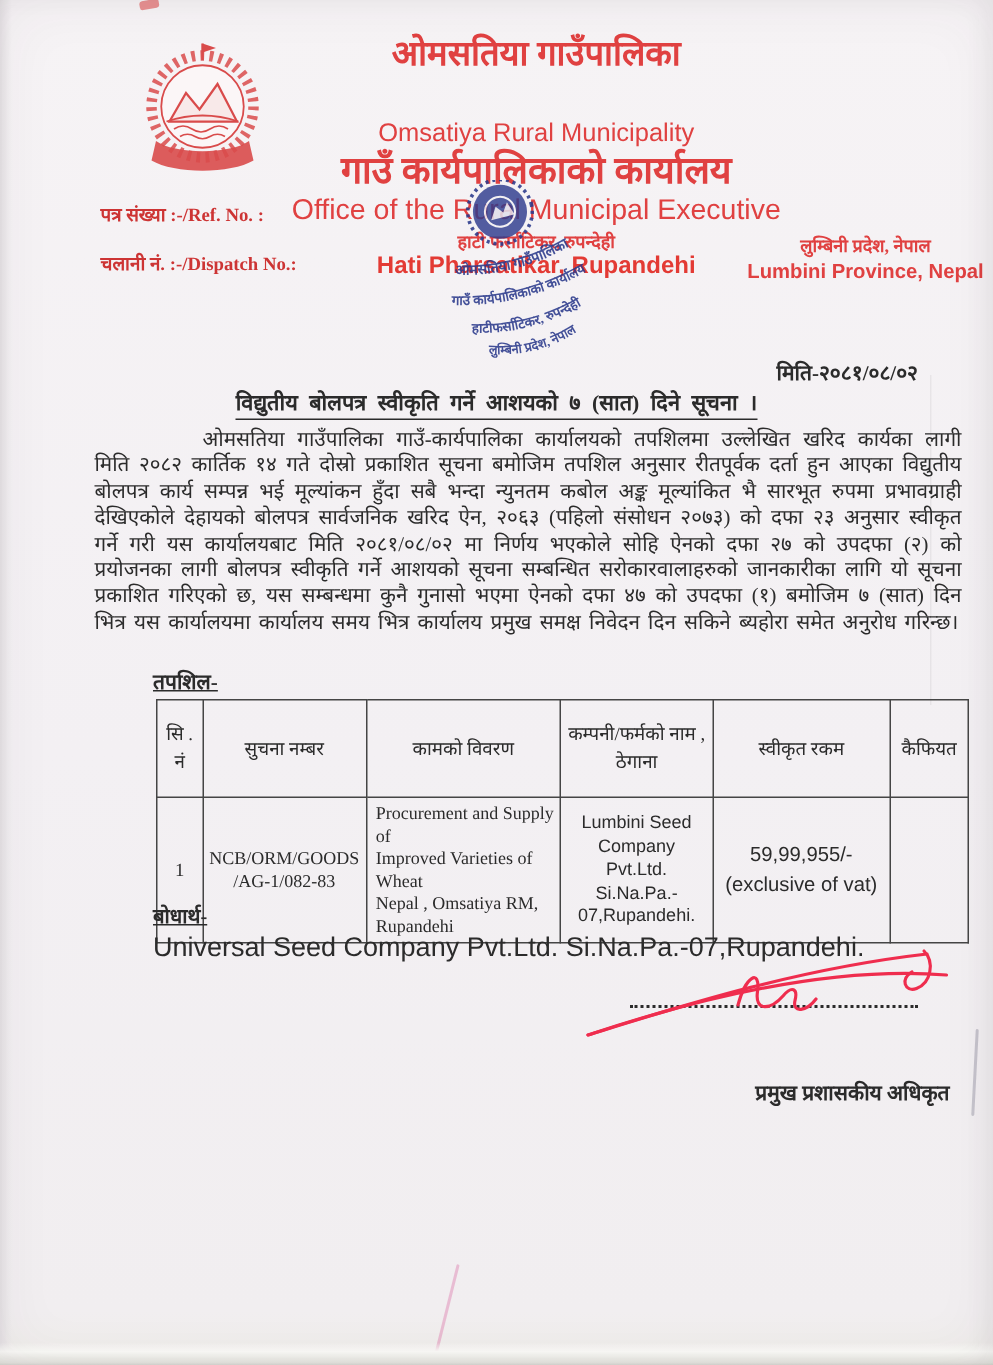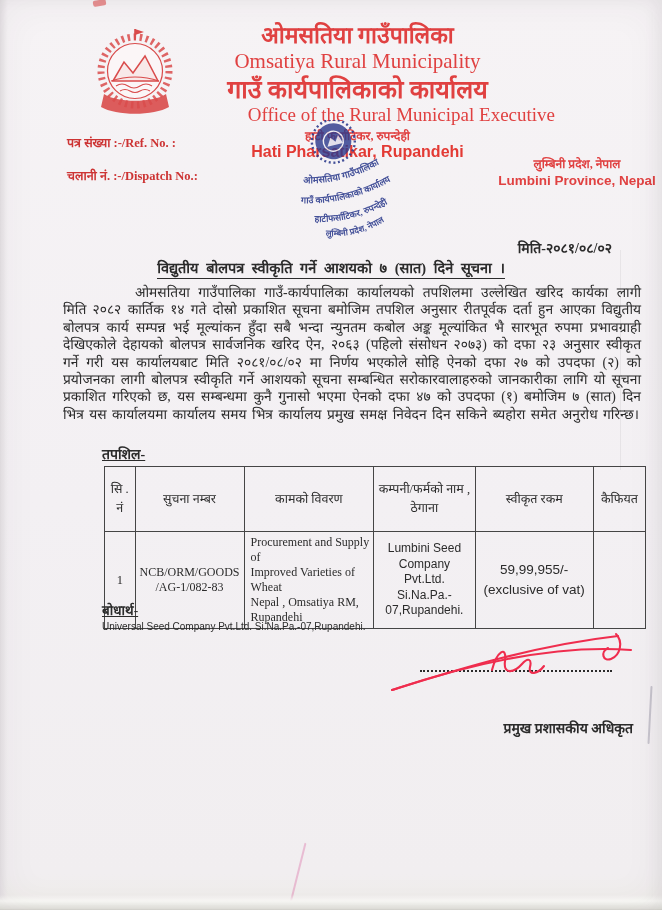--- a/index.html
+++ b/index.html
@@ -20,23 +20,23 @@
     background:rgba(214,84,148,.32);transform:rotate(14deg);border-radius:2px;}
   .red-topmark{position:absolute;left:93px;top:0;width:13px;height:6px;
     background:rgba(221,62,62,.55);transform:rotate(-10deg);border-radius:2px;}
   .grey-squiggle{position:absolute;left:649px;top:686px;width:2px;height:58px;
     background:rgba(88,88,110,.28);transform:rotate(3deg);border-radius:2px;}
 
   
   .logo{position:absolute;left:90px;top:26px;}
   .head{position:absolute;left:160px;top:22px;width:395px;text-align:center;color:#e04141;}
   .np1{font-size:23px;font-weight:bold;line-height:1.2;}
-  .en1{font-size:21px;line-height:1.1;font-family:Liberation Serif, serif;}
+  .en1{font-size:17px;line-height:1.1;font-family:Liberation Sans, sans-serif;margin-top:30px;}
   .np2{font-size:25px;font-weight:bold;line-height:1.25;margin-top:1px;}
-  .en2{font-size:19px;line-height:1.1;font-family:Liberation Serif, serif;text-align:right;}
+  .en2{font-size:19px;line-height:1.1;font-family:Liberation Sans, sans-serif;}
   .np3{font-size:12px;line-height:1.2;margin-top:3px;font-weight:bold;}
   .en3{font-size:16px;font-weight:bold;line-height:1.15;font-family:"Liberation Sans",sans-serif;color:#e33a34;}
   .ref{position:absolute;left:67px;top:134px;font-size:12.5px;font-weight:bold;color:#cd3434;}
   .dispatch{position:absolute;left:67px;top:167px;font-size:12.5px;font-weight:bold;color:#cd3434;}
   .province{position:absolute;left:498px;top:157px;width:158px;text-align:center;color:#e04141;}
   .prov-np{font-size:12px;font-weight:bold;line-height:1.3;}
   .prov-en{font-size:13.5px;font-weight:bold;font-family:"Liberation Sans",sans-serif;line-height:1.25;}
   .stamp{position:absolute;left:258px;top:120px;opacity:.88;}
 
   
@@ -63,21 +63,21 @@
   .col-remarks{width:46px;}
   .th-sn{line-height:1.6;padding:2px 1px;word-break:break-word;}
   td.cell-work{text-align:left;padding-left:6px;font-size:12px;}
   .cell-notice{font-size:12px;}
   .cell-company{font-family:"Liberation Sans",sans-serif;font-size:12px;line-height:1.3;}
   .cell-amount{font-family:"Liberation Sans",sans-serif;font-size:13.5px;line-height:1.45;}
   .cl{display:block;}
 
   
   .bodhartha{position:absolute;left:102px;top:601px;font-size:13.5px;font-weight:bold;text-decoration:underline;}
-  .cc-line{position:absolute;left:102px;top:621px;font-size:10px;font-family:"Liberation Sans",sans-serif;}
+  .cc-line{position:absolute;left:102px;top:621px;font-size:18px;font-family:"Liberation Sans",sans-serif;}
   .dotline{position:absolute;left:420px;top:648px;width:192px;height:22px;
     border-bottom:2.6px dotted #2b2b2b;}
   .signature{position:absolute;left:388px;top:610px;}
   .sig-name{position:absolute;left:462px;top:696px;width:160px;text-align:center;
     font-size:14px;font-weight:bold;}
   .sig-title{position:absolute;left:448px;top:718px;width:185px;text-align:right;
     font-size:14px;font-weight:bold;}
 </style>
 </head>
 <body>

